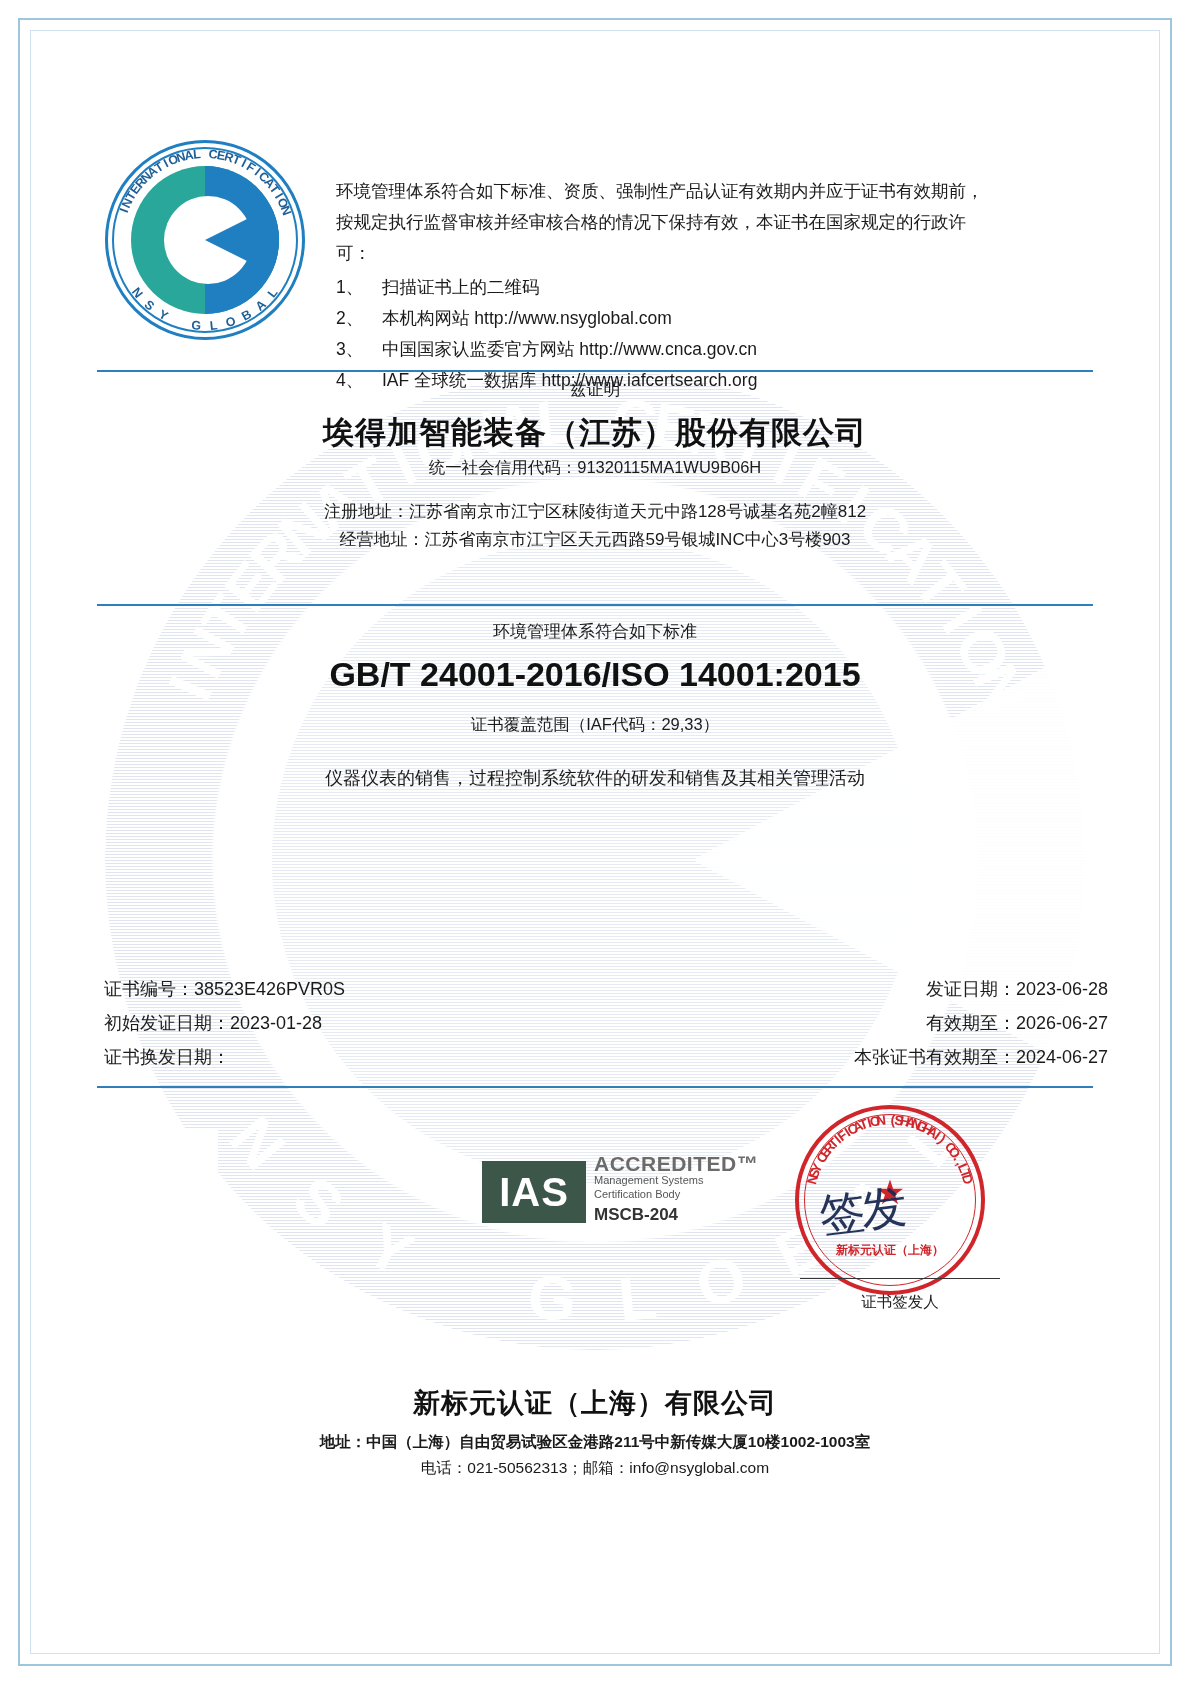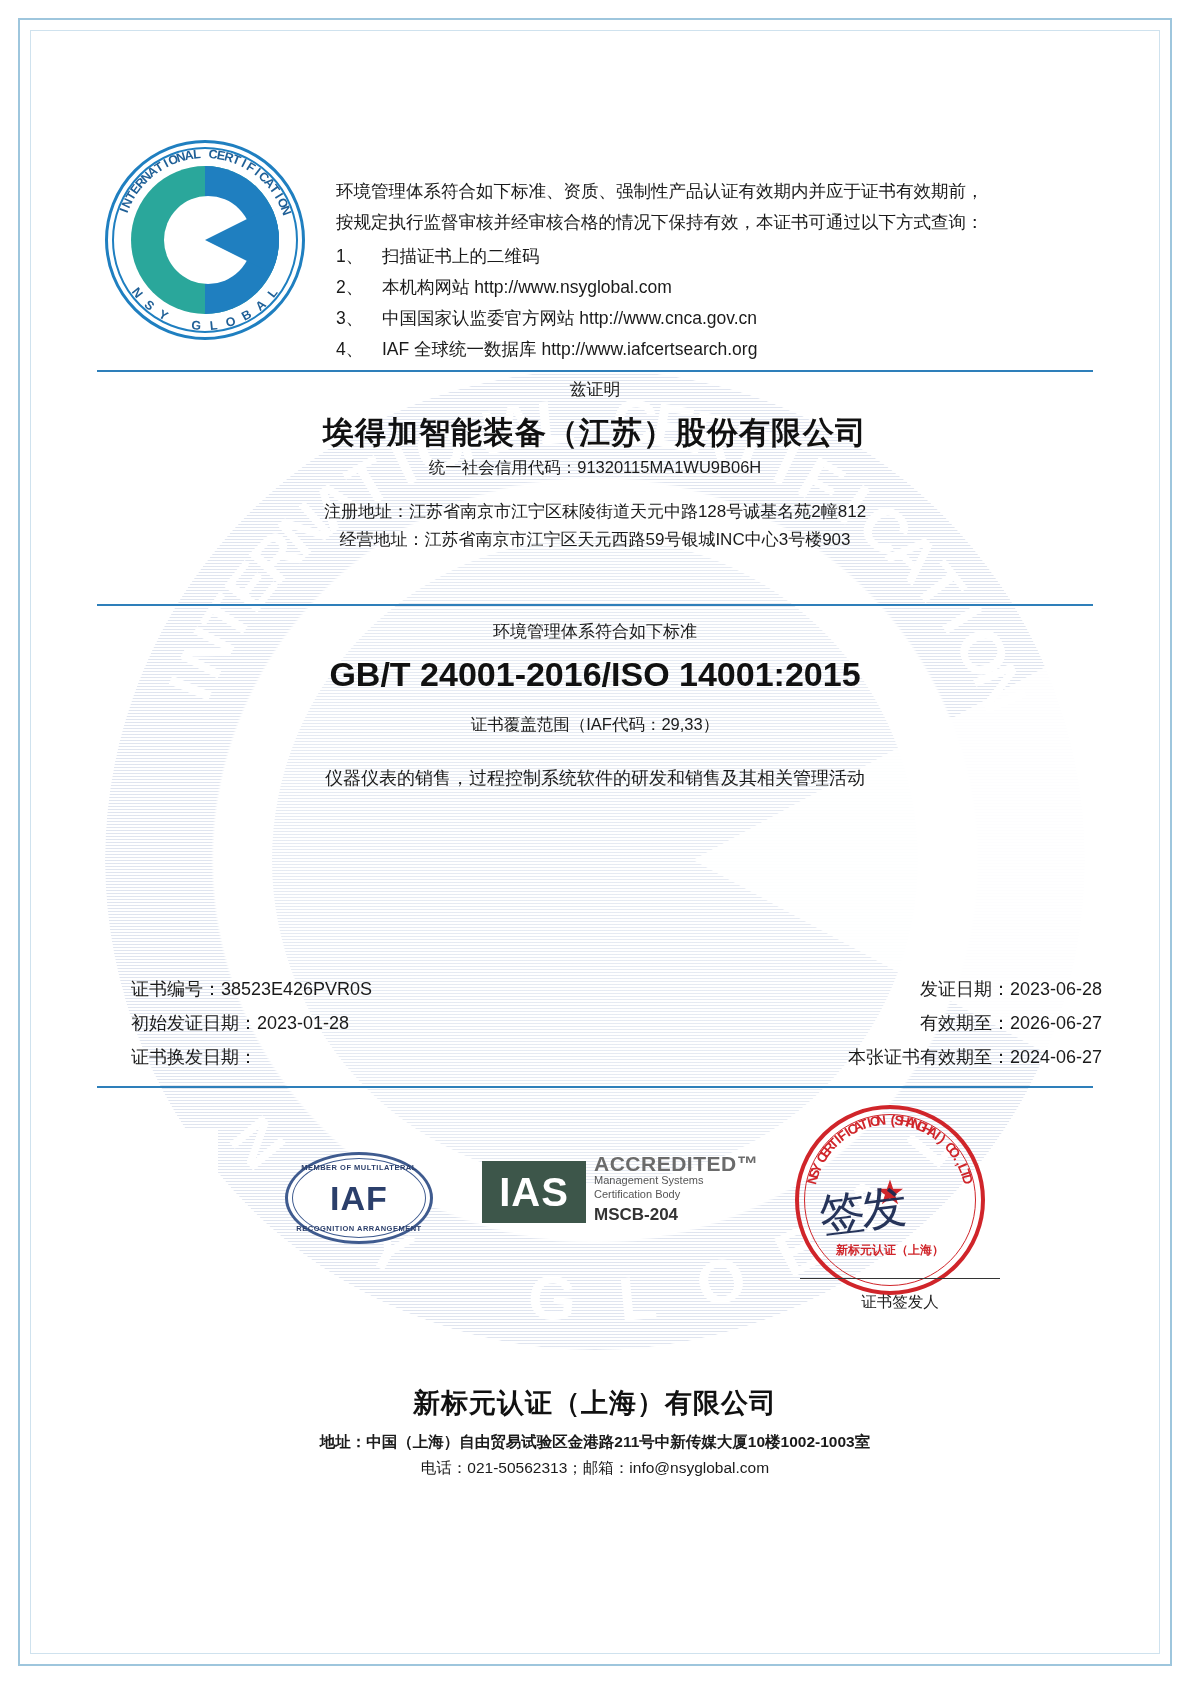--- a/index.html
+++ b/index.html
@@ -270,27 +270,27 @@
   
   .dates-left {
     position: absolute;
     left: 104px; top: 972px;
     font-size: 18px;
     color: #1a1a1a;
     line-height: 34px;
   }
   .dates-right {
     position: absolute;
-    right: 88px; top: 972px;
+    right: 82px; top: 972px;
     font-size: 18px;
     color: #1a1a1a;
     line-height: 34px;
     text-align: right;
   }
-  .dates-left div, .dates-right div { white-space: nowrap; margin-left: 27px; }
+  .dates-left div, .dates-right div { white-space: nowrap; }
 
   
   .qr {
     position: absolute;
     left: 110px; top: 1130px;
     width: 108px; height: 108px;
     background: #ffffff;
   }
   .qr canvas, .qr .qrgrid {
     width: 100%; height: 100%;
@@ -579,21 +579,21 @@
           <span class="logo-char" style="transform: translate(25.622px, 82.0945px) rotate(-17.3333deg) translate(-50%, -50%);">O</span>
           <span class="logo-char" style="transform: translate(41.5477px, 75.298px) rotate(-28.8889deg) translate(-50%, -50%);">B</span>
           <span class="logo-char" style="transform: translate(55.7891px, 65.449px) rotate(-40.4444deg) translate(-50%, -50%);">A</span>
           <span class="logo-char" style="transform: translate(67.7689px, 52.9469px) rotate(-52deg) translate(-50%, -50%);">L</span>
         </div>
     </div>
 
 
     <div class="intro">
       <p>环境管理体系符合如下标准、资质、强制性产品认证有效期内并应于证书有效期前，</p>
-      <p>按规定执行监督审核并经审核合格的情况下保持有效，本证书可通过以下方式查询：</p>
+      <p>按规定执行监督审核并经审核合格的情况下保持有效，本证书在国家规定的行政许可：</p>
       <ol>
         <li>
           <span class="num">1、</span>
           <span>扫描证书上的二维码</span>
         </li>
         <li>
           <span class="num">2、</span>
           <span>本机构网站 http://www.nsyglobal.com</span>
         </li>
         <li>
@@ -1072,27 +1072,20 @@
           <i></i>
           <i></i>
           <i></i>
           <i class="on"></i>
           <i class="on"></i>
           <i class="on"></i>
           <i></i>
         </div>
     </div>
 
-    <div class="iaf">
-      <div class="iaf-ell"></div>
-      <div class="iaf-ell2"></div>
-      <div class="iaf-top">MEMBER OF MULTILATERAL</div>
-      <div class="iaf-text">IAF</div>
-      <div class="iaf-bot">RECOGNITION ARRANGEMENT</div>
-    </div>
 
     <div class="ias">
       <div class="ias-box">IAS</div>
       <div class="ias-right">
         <div class="ias-acc">ACCREDITED™</div>
         <div class="ias-sub">Management Systems</div>
         <div class="ias-sub">Certification Body</div>
         <div class="ias-code">MSCB-204</div>
       </div>
     </div>

